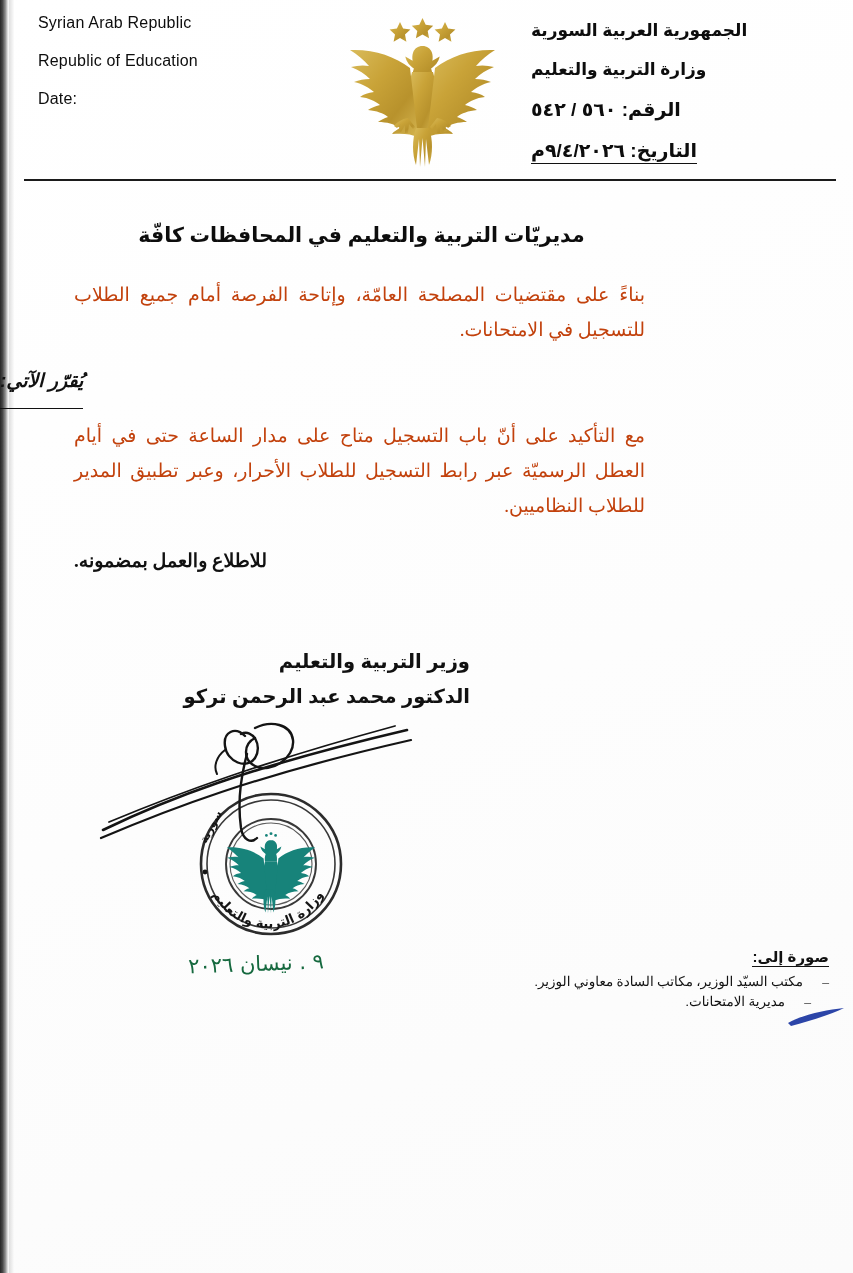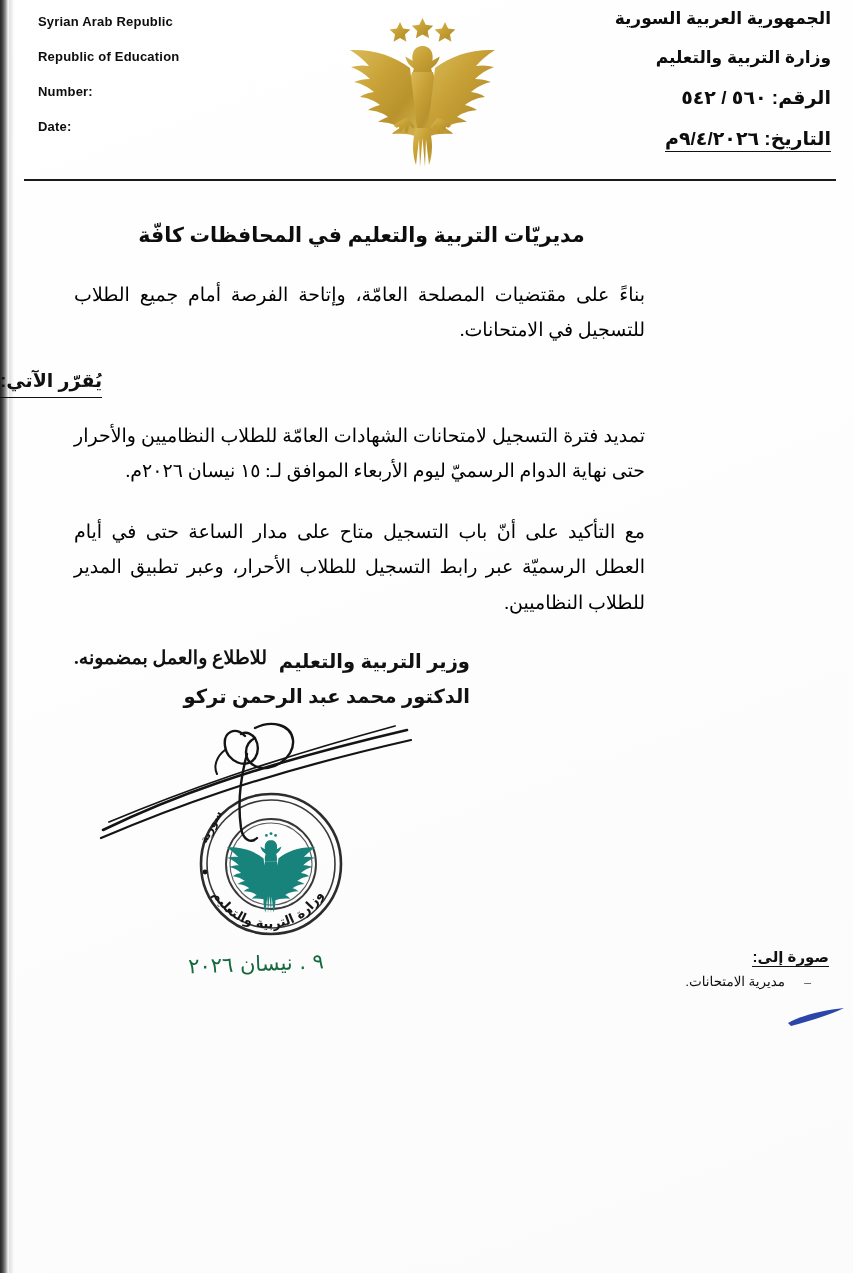--- a/index.html
+++ b/index.html
@@ -43,32 +43,32 @@
     position: absolute;
     left: 0; top: 0;
     width: 853px; height: 182px;
   }
   .hdr-en {
     position: absolute;
     left: 38px; top: 14px;
     width: 300px;
   }
   .hdr-en div {
-    font-weight: bold;
-    font-size: 13px;
+    font-weight: normal;
+    font-size: 16px;
     letter-spacing: .2px;
     color: #0d0d0d;
     margin-bottom: 20px;
     white-space: nowrap;
   }
   .hdr-ar {
     position: absolute;
-    right: 22px; top: 8px;
+    right: 22px; top: 20px;
     width: 300px;
-    text-align: right;
+    text-align: left;
     direction: rtl;
   }
   .hdr-ar div {
     font-weight: bold;
     font-size: 17px;
     color: #0d0d0d;
     margin-bottom: 18px;
     white-space: nowrap;
   }
   .hdr-ar .numline,
@@ -110,34 +110,35 @@
     font-weight: bold;
     font-size: 20.5px;
     color: #0d0d0d;
     line-height: 1.5;
   }
   .para {
     margin: 26px 78px 0 74px;
     font-family: "Liberation Serif", "DejaVu Serif", serif;
     font-size: 19px;
     line-height: 1.85;
-    color: #000000;
+    color: #c2410c;
     text-align: justify;
     text-align-last: right;
   }
   .decide-head {
     margin: 22px 88px 0 0;
     text-align: left;
     direction: rtl;
     font-weight: bold;
     font-size: 19px;
   }
   .decide-head span {
     border-bottom: 1.8px solid #111;
-    padding-bottom: 6px;
+    padding-bottom: 17px;
+    font-style: italic;
   }
   .bold-note {
     margin: 26px 100px 0 74px;
     text-align: left;
     font-weight: bold;
     font-size: 19px;
     font-family: "Liberation Serif", "DejaVu Serif", serif;
   }
 
   
@@ -225,21 +226,20 @@
 <div class="page">
   <div class="paper-tint"></div>
   <div class="scan-edge"></div>
   <div class="scan-edge2"></div>
 
   <div class="header">
 
     <div class="hdr-en">
       <div>Syrian Arab Republic</div>
       <div>Republic of Education</div>
-      <div>Number:</div>
       <div>Date:</div>
     </div>
 
     <div class="emblem">
       <svg viewBox="0 0 185 165" width="185" height="165" aria-hidden="true">
         <defs>
           <linearGradient id="gold" x1="0" y1="0" x2="1" y2="1">
             <stop offset="0%" stop-color="#d9bb5a"></stop>
             <stop offset="38%" stop-color="#c9a338"></stop>
             <stop offset="70%" stop-color="#b8922c"></stop>
@@ -289,21 +289,20 @@
 
     <div class="hdr-rule"></div>
   </div>
 
   <div class="body">
     <div class="doc-title">مديريّات التربية والتعليم في المحافظات كافّة</div>
     <div class="para">بناءً على مقتضيات المصلحة العامّة، وإتاحة الفرصة أمام جميع الطلاب للتسجيل في الامتحانات.</div>
     <div class="decide-head">
       <span>يُقرّر الآتي:</span>
     </div>
-    <div class="para">تمديد فترة التسجيل لامتحانات الشهادات العامّة للطلاب النظاميين والأحرار حتى نهاية الدوام الرسميّ ليوم الأربعاء الموافق لـ: ١٥ نيسان ٢٠٢٦م.</div>
     <div class="para">مع التأكيد على أنّ باب التسجيل متاح على مدار الساعة حتى في أيام العطل الرسميّة عبر رابط التسجيل للطلاب الأحرار، وعبر تطبيق المدير للطلاب النظاميين.</div>
     <div class="bold-note">للاطلاع والعمل بمضمونه.</div>
   </div>
 
   <div class="sig-block">
     <div class="sig-title">وزير التربية والتعليم</div>
     <div class="sig-name">الدكتور محمد عبد الرحمن تركو</div>
   </div>
 
   <div class="sig-ink">
@@ -351,20 +350,23 @@
       </g>
     </svg>
   </div>
 
   <div class="hand-date">٩ . نيسان ٢٠٢٦</div>
 
   <div class="cc">
     <div class="cc-head">
       <span>صورة إلى:</span>
     </div>
+    <div class="cc-item">
+      <span class="dash">–</span><span>مكتب السيّد الوزير، مكاتب السادة معاوني الوزير.</span>
+    </div>
     <div class="cc-item cc-row-2">
       <span class="dash">–</span><span>مديرية الامتحانات.</span>
     </div>
   </div>
 
   <div class="pen-mark">
     <svg viewBox="0 0 62 22" width="62" height="22" aria-hidden="true">
       <path d="M2 16 C16 8 38 3 58 1 C46 7 24 14 5 19 Z" fill="#2c45a8"></path>
     </svg>
   </div>

